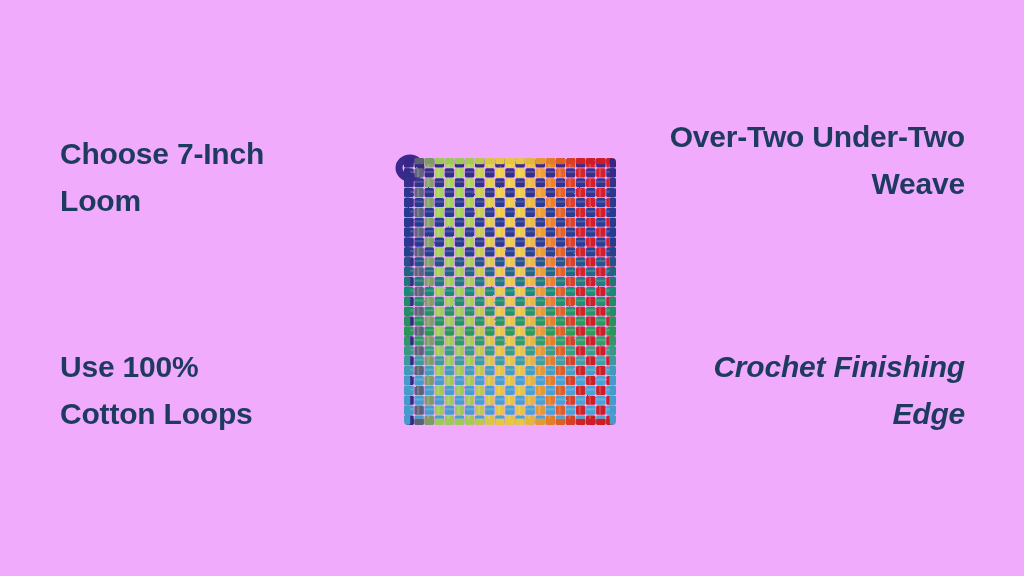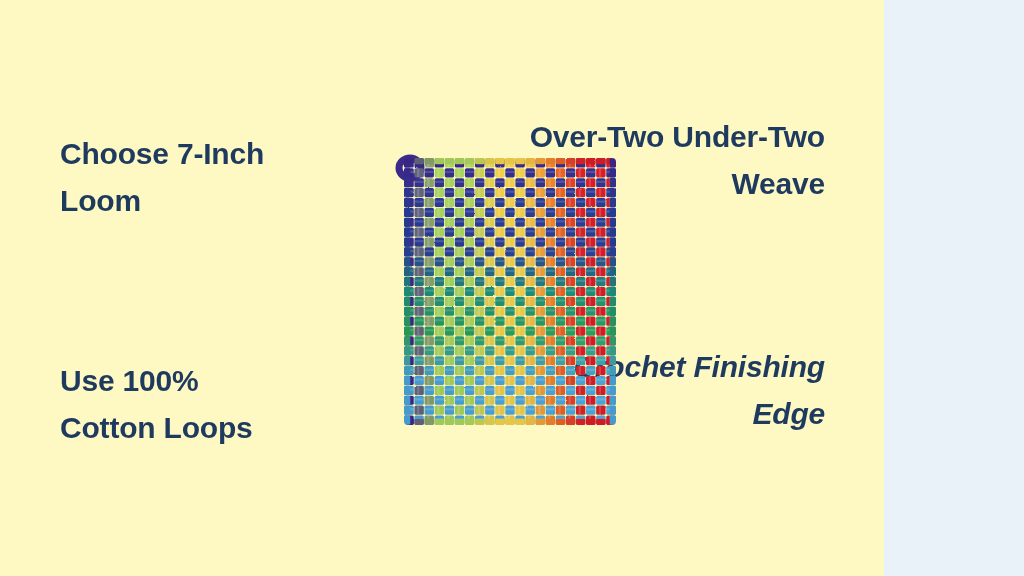--- a/index.html
+++ b/index.html
@@ -9,41 +9,41 @@
     overflow:hidden;
   }
 
   body {
     background:#e8f2f8;
     font-family:"Liberation Sans", sans-serif;
   }
 
   .slide {
     position:relative;
-    width:884px;
+    width:1024px;
     height:576px;
-    background:#fef9c3;
+    background:#f0abfc;
   }
 
   
   .callout {
     position:absolute;
     color:#1f3a5f;
     font-weight:700;
     font-size:30px;
     line-height:47px;
     letter-spacing:-0.2px;
     white-space:pre-line;
   }
   .callout.left  { left:60px;  text-align:left;  width:300px; }
   .callout.right { right:59px; text-align:right; width:360px; }
 
   .tl { top:130px; }
   .tr { top:113px; }
-  .bl { top:357px; }
+  .bl { top:343px; }
   .br { top:343px;font-style:italic; }
 
   
   .art-wrap {
     position:absolute;
     left:404px;
     top:158px;
     width:212px;
     height:267px;
   }

